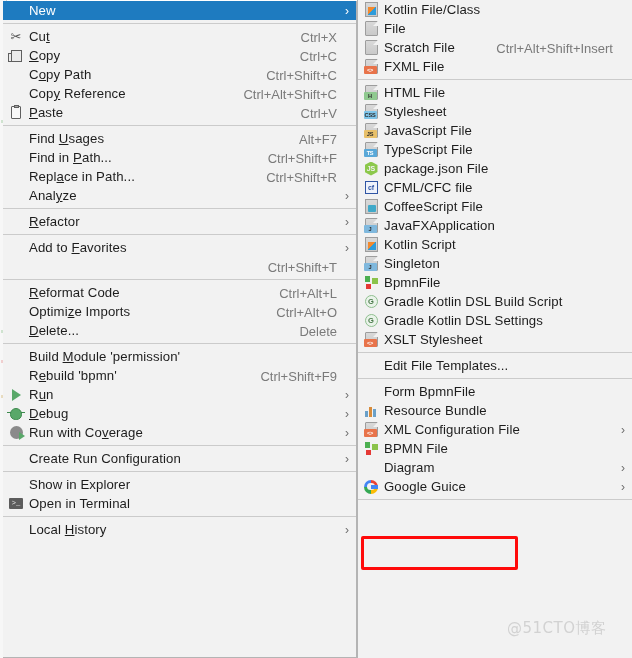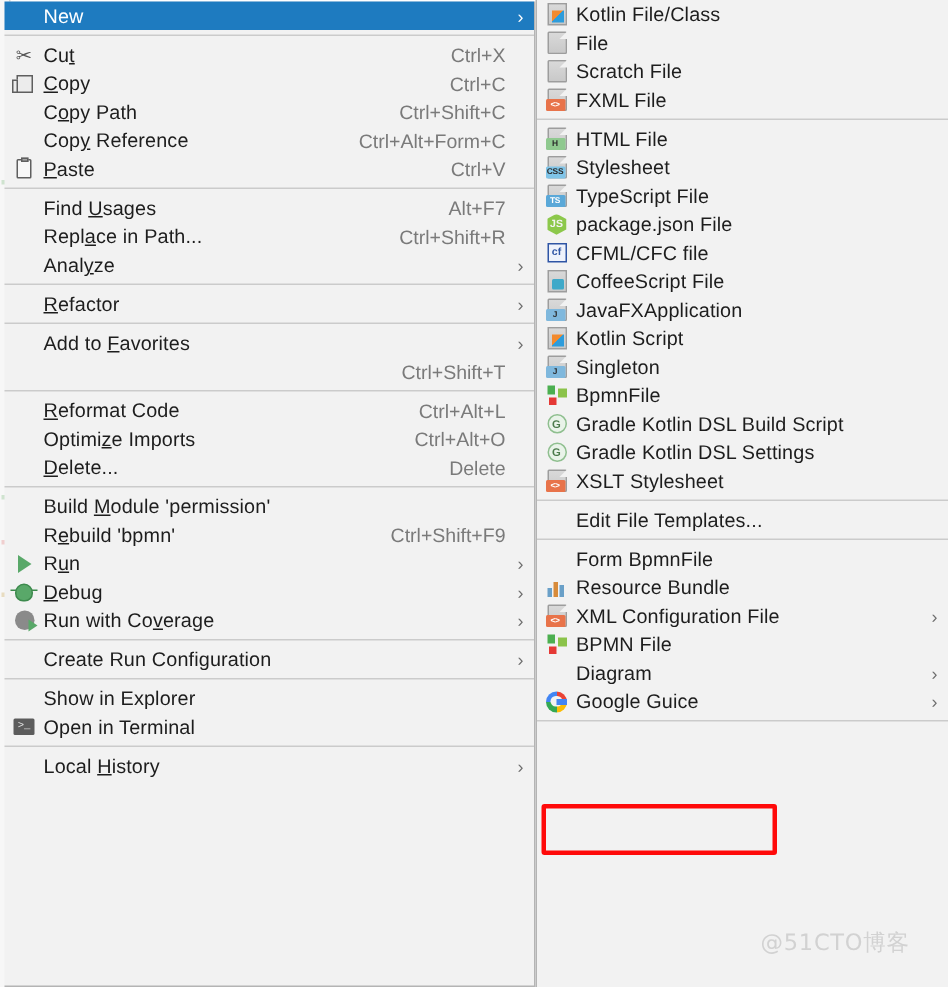--- a/index.html
+++ b/index.html
@@ -225,37 +225,42 @@
       <span class="accel">Ctrl+C</span>
     </div>
     <div class="row">
       <span class="ico"></span>
       <span class="label">C<u>o</u>py Path</span>
       <span class="accel">Ctrl+Shift+C</span>
     </div>
     <div class="row">
       <span class="ico"></span>
       <span class="label">Cop<u>y</u> Reference</span>
-      <span class="accel">Ctrl+Alt+Form+C</span>
+      <span class="accel">Ctrl+Alt+Shift+C</span>
     </div>
     <div class="row">
       <span class="ico">
         <span class="clip"></span>
       </span>
       <span class="label"><u>P</u>aste</span>
       <span class="accel">Ctrl+V</span>
     </div>
     <div class="sep"></div>
     <div class="row">
       <span class="ico"></span>
       <span class="label">Find <u>U</u>sages</span>
       <span class="accel">Alt+F7</span>
     </div>
     <div class="row">
       <span class="ico"></span>
+      <span class="label">Find in <u>P</u>ath...</span>
+      <span class="accel">Ctrl+Shift+F</span>
+    </div>
+    <div class="row">
+      <span class="ico"></span>
       <span class="label">Repl<u>a</u>ce in Path...</span>
       <span class="accel">Ctrl+Shift+R</span>
     </div>
     <div class="row">
       <span class="ico"></span>
       <span class="label">Anal<u>y</u>ze</span>
       <span class="arrow">›</span>
     </div>
     <div class="sep"></div>
     <div class="row">
@@ -359,20 +364,21 @@
       </span>
       <span class="label">File</span>
     </div>
     <div class="row">
       <span class="ico">
         <span class="file-base">
           <span class="badge" style="background: transparent;"></span>
         </span>
       </span>
       <span class="label">Scratch File</span>
+      <span class="accel">Ctrl+Alt+Shift+Insert</span>
     </div>
     <div class="row">
       <span class="ico">
         <span class="file-base">
           <span class="badge" style="background: rgb(232, 115, 74); color: rgb(255, 255, 255);">&lt;&gt;</span>
         </span>
       </span>
       <span class="label">FXML File</span>
     </div>
     <div class="sep"></div>
@@ -388,20 +394,28 @@
       <span class="ico">
         <span class="file-base">
           <span class="badge" style="background: rgb(127, 196, 232);">CSS</span>
         </span>
       </span>
       <span class="label">Stylesheet</span>
     </div>
     <div class="row">
       <span class="ico">
         <span class="file-base">
+          <span class="badge" style="background: rgb(232, 192, 106);">JS</span>
+        </span>
+      </span>
+      <span class="label">JavaScript File</span>
+    </div>
+    <div class="row">
+      <span class="ico">
+        <span class="file-base">
           <span class="badge" style="background: rgb(90, 168, 216); color: rgb(255, 255, 255);">TS</span>
         </span>
       </span>
       <span class="label">TypeScript File</span>
     </div>
     <div class="row">
       <span class="ico">
         <span class="hexnode">JS</span>
       </span>
       <span class="label">package.json File</span>

